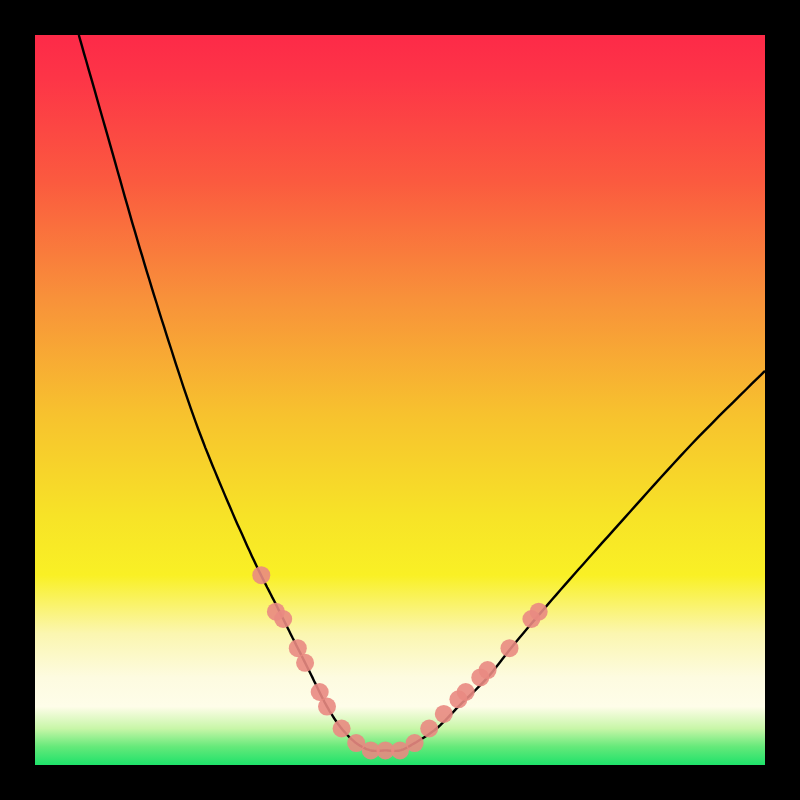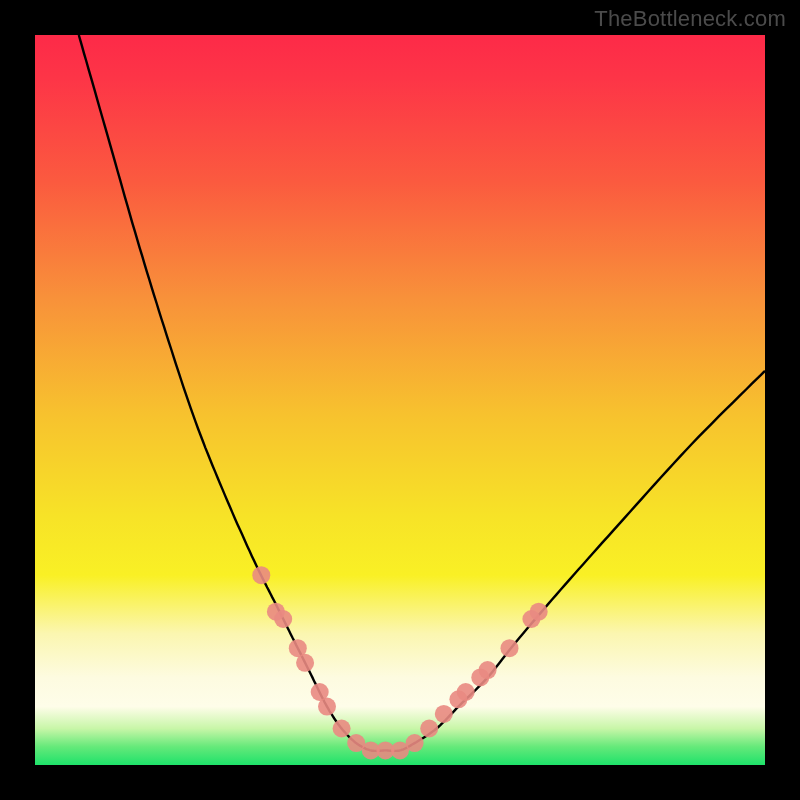--- a/index.html
+++ b/index.html
@@ -62,21 +62,20 @@
   }
   .dot {
     fill: #e98a82;
     fill-opacity: 0.9;
   }
 </style>
 </head>
 <body>
 
 <div class="frame">
-  <div class="watermark">TheBottleneck.com</div>
 
   <div class="plot">
     <svg class="curve" viewBox="0 0 730 730" preserveAspectRatio="none">
       <path id="curve-path" fill="none" stroke="#000" stroke-width="2.4" d="M43.8 0.0 L45.2 4.9 L47.0 11.1 L49.0 18.4 L51.4 26.5 L53.9 35.3 L56.6 44.7 L59.4 54.4 L62.2 64.3 L65.0 74.3 L67.8 84.0 L70.5 93.4 L73.0 102.2 L75.4 110.7 L77.9 119.3 L80.3 127.9 L82.7 136.5 L85.2 145.2 L87.6 153.8 L90.0 162.3 L92.5 170.9 L94.9 179.4 L97.3 187.8 L99.8 196.1 L102.2 204.4 L104.6 212.6 L107.1 220.7 L109.5 228.8 L111.9 236.8 L114.4 244.8 L116.8 252.8 L119.2 260.6 L121.7 268.5 L124.1 276.3 L126.5 284.0 L129.0 291.7 L131.4 299.3 L133.8 306.9 L136.3 314.5 L138.7 322.1 L141.1 329.6 L143.6 337.1 L146.0 344.5 L148.4 351.8 L150.9 359.1 L153.3 366.2 L155.7 373.2 L158.2 380.1 L160.6 386.9 L163.0 393.5 L165.5 400.0 L167.9 406.3 L170.3 412.6 L172.8 418.7 L175.2 424.8 L177.6 430.7 L180.1 436.6 L182.5 442.5 L184.9 448.3 L187.4 454.1 L189.8 459.9 L192.3 465.7 L194.8 471.5 L197.3 477.4 L199.8 483.2 L202.3 488.9 L204.9 494.6 L207.4 500.1 L209.8 505.6 L212.2 510.9 L214.6 516.0 L216.8 520.9 L219.0 525.6 L221.1 530.0 L223.1 534.2 L225.0 538.1 L226.8 541.8 L228.6 545.4 L230.4 548.9 L232.1 552.3 L233.9 555.6 L235.6 559.0 L237.3 562.4 L239.1 565.8 L240.9 569.4 L242.7 573.1 L244.6 576.9 L246.5 580.7 L248.5 584.5 L250.4 588.4 L252.3 592.2 L254.2 596.0 L256.0 599.7 L257.8 603.3 L259.6 606.7 L261.2 610.1 L262.8 613.2 L264.3 616.1 L265.7 618.9 L267.0 621.5 L268.2 624.0 L269.4 626.4 L270.6 628.7 L271.7 631.0 L272.8 633.2 L273.9 635.4 L275.1 637.7 L276.2 640.0 L277.4 642.4 L278.6 644.9 L279.8 647.4 L281.1 649.9 L282.3 652.4 L283.5 654.9 L284.7 657.5 L285.9 660.0 L287.1 662.4 L288.4 664.8 L289.6 667.2 L290.8 669.4 L292.0 671.6 L293.2 673.7 L294.4 675.8 L295.7 677.8 L296.9 679.7 L298.1 681.6 L299.3 683.5 L300.5 685.3 L301.7 687.0 L302.9 688.7 L304.2 690.4 L305.4 692.0 L306.6 693.5 L307.8 695.0 L309.0 696.4 L310.3 697.8 L311.5 699.2 L312.7 700.5 L313.9 701.7 L315.1 702.9 L316.3 704.0 L317.6 705.1 L318.8 706.2 L320.0 707.2 L321.2 708.1 L322.4 709.0 L323.6 709.8 L324.9 710.6 L326.1 711.3 L327.3 712.0 L328.5 712.7 L329.7 713.2 L330.9 713.8 L332.2 714.3 L333.4 714.7 L334.6 715.1 L335.8 715.4 L337.0 715.7 L338.2 715.8 L339.5 715.9 L340.7 715.9 L341.9 715.9 L343.1 715.9 L344.3 715.8 L345.5 715.7 L346.8 715.6 L348.0 715.5 L349.2 715.4 L350.4 715.4 L351.6 715.4 L352.8 715.5 L354.1 715.6 L355.3 715.7 L356.5 715.8 L357.7 715.9 L358.9 715.9 L360.1 715.9 L361.4 715.9 L362.6 715.8 L363.8 715.7 L365.0 715.4 L366.2 715.1 L367.3 714.7 L368.5 714.3 L369.6 713.8 L370.7 713.2 L371.8 712.7 L373.0 712.0 L374.2 711.3 L375.4 710.6 L376.7 709.8 L378.1 709.0 L379.6 708.1 L381.2 707.2 L382.8 706.2 L384.6 705.1 L386.4 704.0 L388.2 702.9 L390.1 701.7 L392.0 700.5 L393.9 699.2 L395.9 697.8 L397.8 696.4 L399.7 695.0 L401.5 693.5 L403.3 692.0 L405.1 690.4 L406.8 688.7 L408.5 687.0 L410.3 685.3 L412.0 683.5 L413.8 681.6 L415.6 679.7 L417.4 677.8 L419.3 675.8 L421.3 673.7 L423.4 671.6 L425.6 669.4 L427.8 667.2 L430.2 665.0 L432.6 662.7 L435.0 660.3 L437.5 657.9 L440.1 655.5 L442.6 652.9 L445.1 650.4 L447.6 647.8 L450.1 645.1 L452.6 642.4 L455.0 639.7 L457.3 636.9 L459.6 634.1 L461.8 631.3 L464.0 628.4 L466.3 625.5 L468.6 622.5 L471.0 619.4 L473.5 616.2 L476.1 612.9 L478.9 609.5 L481.8 605.9 L484.9 602.2 L488.1 598.4 L491.4 594.5 L494.8 590.5 L498.3 586.4 L501.9 582.2 L505.6 577.9 L509.4 573.5 L513.3 568.9 L517.3 564.3 L521.4 559.6 L525.6 554.8 L529.9 549.9 L534.3 544.9 L538.8 539.7 L543.4 534.5 L548.2 529.2 L553.0 523.8 L557.9 518.2 L562.9 512.6 L568.0 506.9 L573.3 501.1 L578.6 495.1 L584.0 489.1 L589.6 482.9 L595.3 476.5 L601.2 469.9 L607.3 463.1 L613.4 456.3 L619.6 449.4 L625.8 442.5 L632.1 435.6 L638.4 428.7 L644.7 421.9 L650.9 415.3 L657.0 408.8 L663.3 402.2 L670.0 395.4 L677.0 388.3 L684.0 381.2 L691.1 374.2 L698.1 367.3 L704.8 360.7 L711.1 354.5 L716.9 348.7 L722.1 343.7 L726.5 339.3 L730.0 335.8 "></path>
       <g id="marker-group">
           <circle cx="226.3" cy="540.2" r="9" class="dot"></circle>
           <circle cx="240.9" cy="576.7" r="9" class="dot"></circle>
           <circle cx="248.2" cy="584.0" r="9" class="dot"></circle>
           <circle cx="262.8" cy="613.2" r="9" class="dot"></circle>
           <circle cx="270.1" cy="627.8" r="9" class="dot"></circle>

